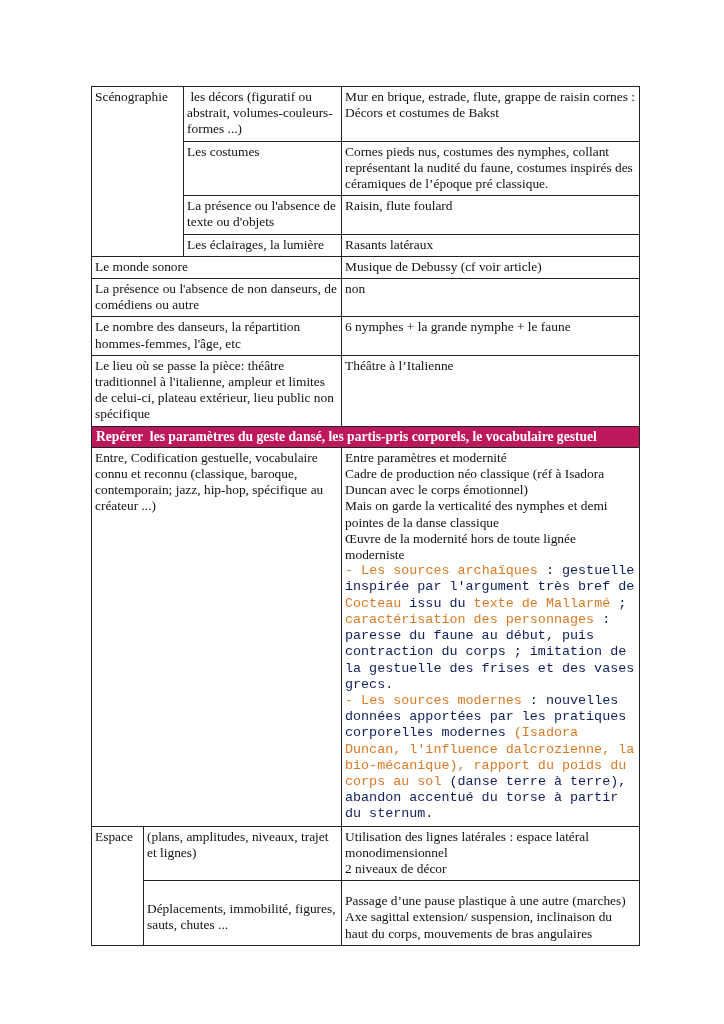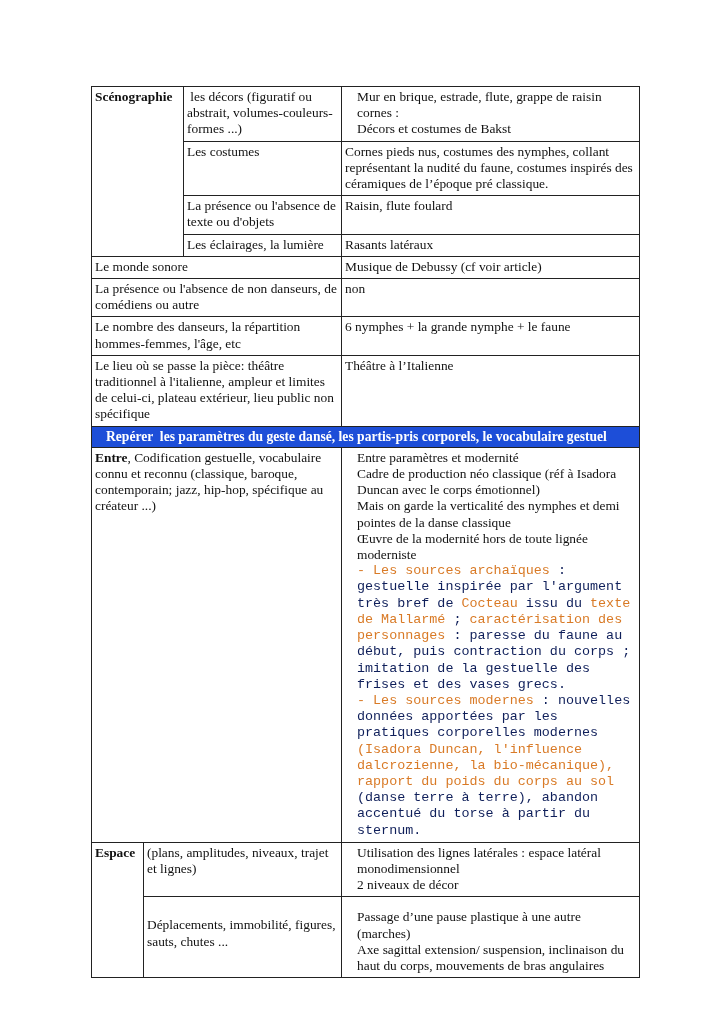--- a/index.html
+++ b/index.html
@@ -1,24 +1,24 @@
 <!DOCTYPE html>
 <html><head>
 <meta charset="utf-8">
 <style>
   html, body { margin: 0; padding: 0; background: #ffffff; }
   body { width: 724px; height: 1024px; position: relative; overflow: hidden;
          font-family: "Liberation Serif", "DejaVu Serif", serif; font-size: 13.4px; color: #111; }
   table { border-collapse: collapse; position: absolute; left: 91px; top: 86px; width: 548px; table-layout: fixed; }
   td { border: 1.5px solid #222; vertical-align: top; padding: 2px 3px 3px 3px; line-height: 16.2px; }
-  .b { font-weight: bold; }
-  .header-row td { background: #1d4ed8; color: #ffffff; font-weight: bold; padding: 2px 14px; white-space: nowrap; font-size: 13.6px; }
+  .b { font-weight: normal; }
+  .header-row td { background: #be185d; color: #ffffff; font-weight: bold; padding: 2px 4px; white-space: nowrap; font-size: 13.6px; }
   .orange { color: #d97a26; }
   .navy { color: #0f1f5a; font-family: Liberation Mono, monospace; }
-  .line { display: block; margin-left: 12px; }
+  .line { display: block; }
 </style>
 </head>
 <body>
 
 <table>
   <colgroup>
     <col style="width:52px">
     <col style="width:40px">
     <col style="width:158px">
     <col style="width:298px">

